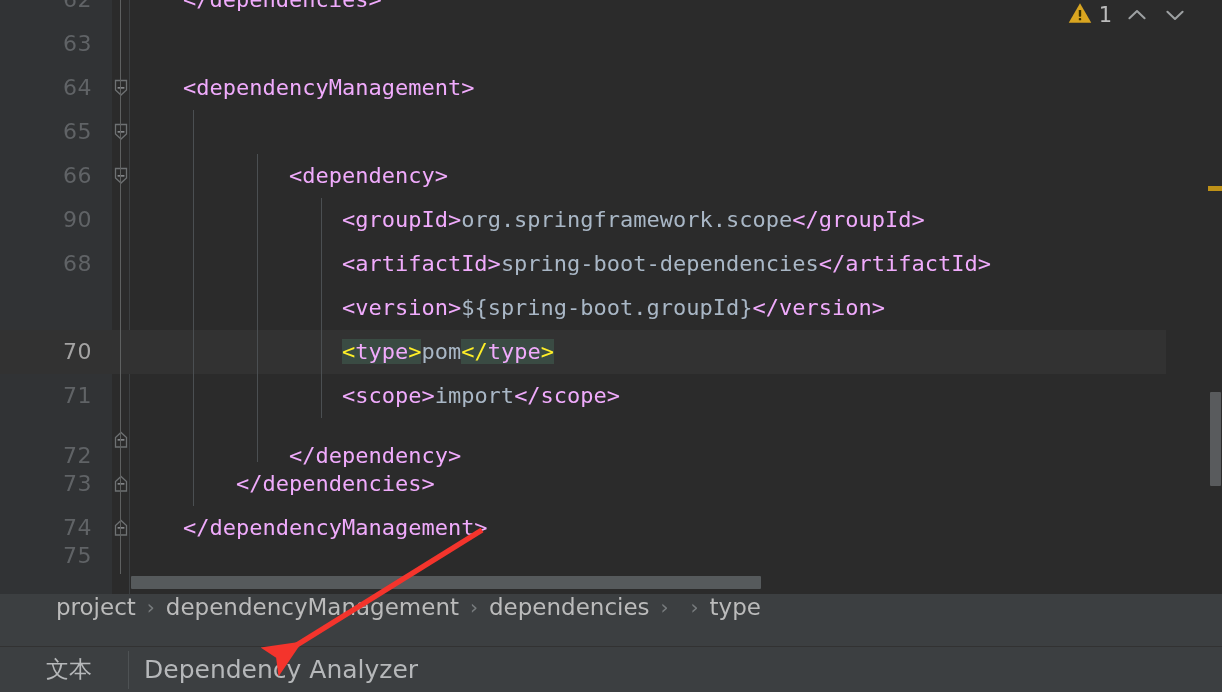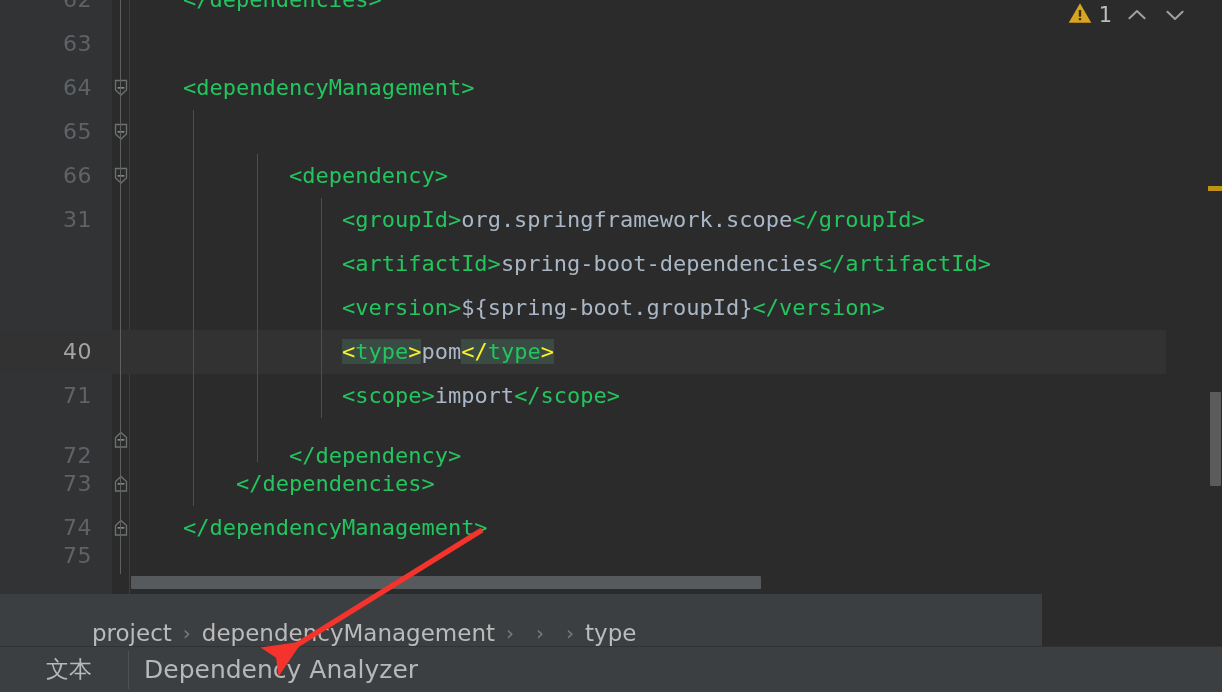--- a/index.html
+++ b/index.html
@@ -81,21 +81,21 @@
 
   
   .code {
     position: absolute;
     left: 130px;
     white-space: pre;
     font-family: "DejaVu Sans Mono", monospace;
     font-size: 22px;
     letter-spacing: 0px;
   }
-  .tag   { color: #22c55e; }
+  .tag   { color: #f0abfc; }
   .txt   { color: #A9B7C6; }
   .brk   { color: #FFEF28; }
   .hl    { background: #3A4B43; }
 
   
   .indent-guide {
     position: absolute;
     width: 1px;
     background: #4B4F52;
   }
@@ -177,26 +177,26 @@
     height: 13px;
     background: #565A5C;
     border-radius: 1px;
   }
 
   
   .breadcrumb-bar {
     position: absolute;
     left: 0;
     top: 594px;
-    width: 1042px;
+    width: 1222px;
     height: 52px;
     background: #3C3F41;
     display: flex;
-    align-items: flex-end;
-    padding-left: 92px;
+    align-items: flex-start;
+    padding-left: 56px;
     box-sizing: border-box;
   }
   .crumb {
     color: #BBBBBB;
     font-family: "DejaVu Sans", sans-serif;
     font-size: 23px;
     white-space: nowrap;
   }
   .crumb-sep {
     color: #777B7D;
@@ -270,31 +270,32 @@
           <div class="code"><span class="tag">    &lt;dependencyManagement&gt;</span></div>
         </div>
         <div class="row" style="top: 110px;">
           <div class="ln">65</div>
         </div>
         <div class="row" style="top: 154px;">
           <div class="ln">66</div>
           <div class="code"><span class="tag">            &lt;dependency&gt;</span></div>
         </div>
         <div class="row" style="top: 198px;">
-          <div class="ln">31</div>
+          <div class="ln">90</div>
           <div class="code"><span class="tag">                &lt;groupId&gt;</span><span class="txt">org.springframework.scope</span><span class="tag">&lt;/groupId&gt;</span></div>
         </div>
         <div class="row" style="top: 242px;">
+          <div class="ln">68</div>
           <div class="code"><span class="tag">                &lt;artifactId&gt;</span><span class="txt">spring-boot-dependencies</span><span class="tag">&lt;/artifactId&gt;</span></div>
         </div>
         <div class="row" style="top: 286px;">
           <div class="code"><span class="tag">                &lt;version&gt;</span><span class="txt">${spring-boot.groupId}</span><span class="tag">&lt;/version&gt;</span></div>
         </div>
         <div class="row current" style="top: 330px;">
-          <div class="ln">40</div>
+          <div class="ln">70</div>
           <div class="code"><span class="txt">                </span><span class="brk hl">&lt;</span><span class="tag hl">type</span><span class="brk hl">&gt;</span><span class="txt">pom</span><span class="brk hl">&lt;/</span><span class="tag hl">type</span><span class="brk hl">&gt;</span></div>
         </div>
         <div class="row" style="top: 374px;">
           <div class="ln">71</div>
           <div class="code"><span class="tag">                &lt;scope&gt;</span><span class="txt">import</span><span class="tag">&lt;/scope&gt;</span></div>
         </div>
         <div class="row" style="top: 434px;">
           <div class="ln">72</div>
           <div class="code"><span class="tag">            &lt;/dependency&gt;</span></div>
         </div>
@@ -405,20 +406,21 @@
       </svg>
     </span>
   </div>
 
   <div class="breadcrumb-bar">
     <div id="crumbs" style="display:flex;align-items:center;">
         <span class="crumb">project</span>
         <span class="crumb-sep">›</span>
         <span class="crumb">dependencyManagement</span>
         <span class="crumb-sep">›</span>
+        <span class="crumb">dependencies</span>
         <span class="crumb-sep">›</span>
         <span class="crumb-sep">›</span>
         <span class="crumb">type</span>
       </div>
   </div>
 
   <div class="tabbar">
     <div class="tab" id="tab-text">
       <span>文本</span>
     </div>

